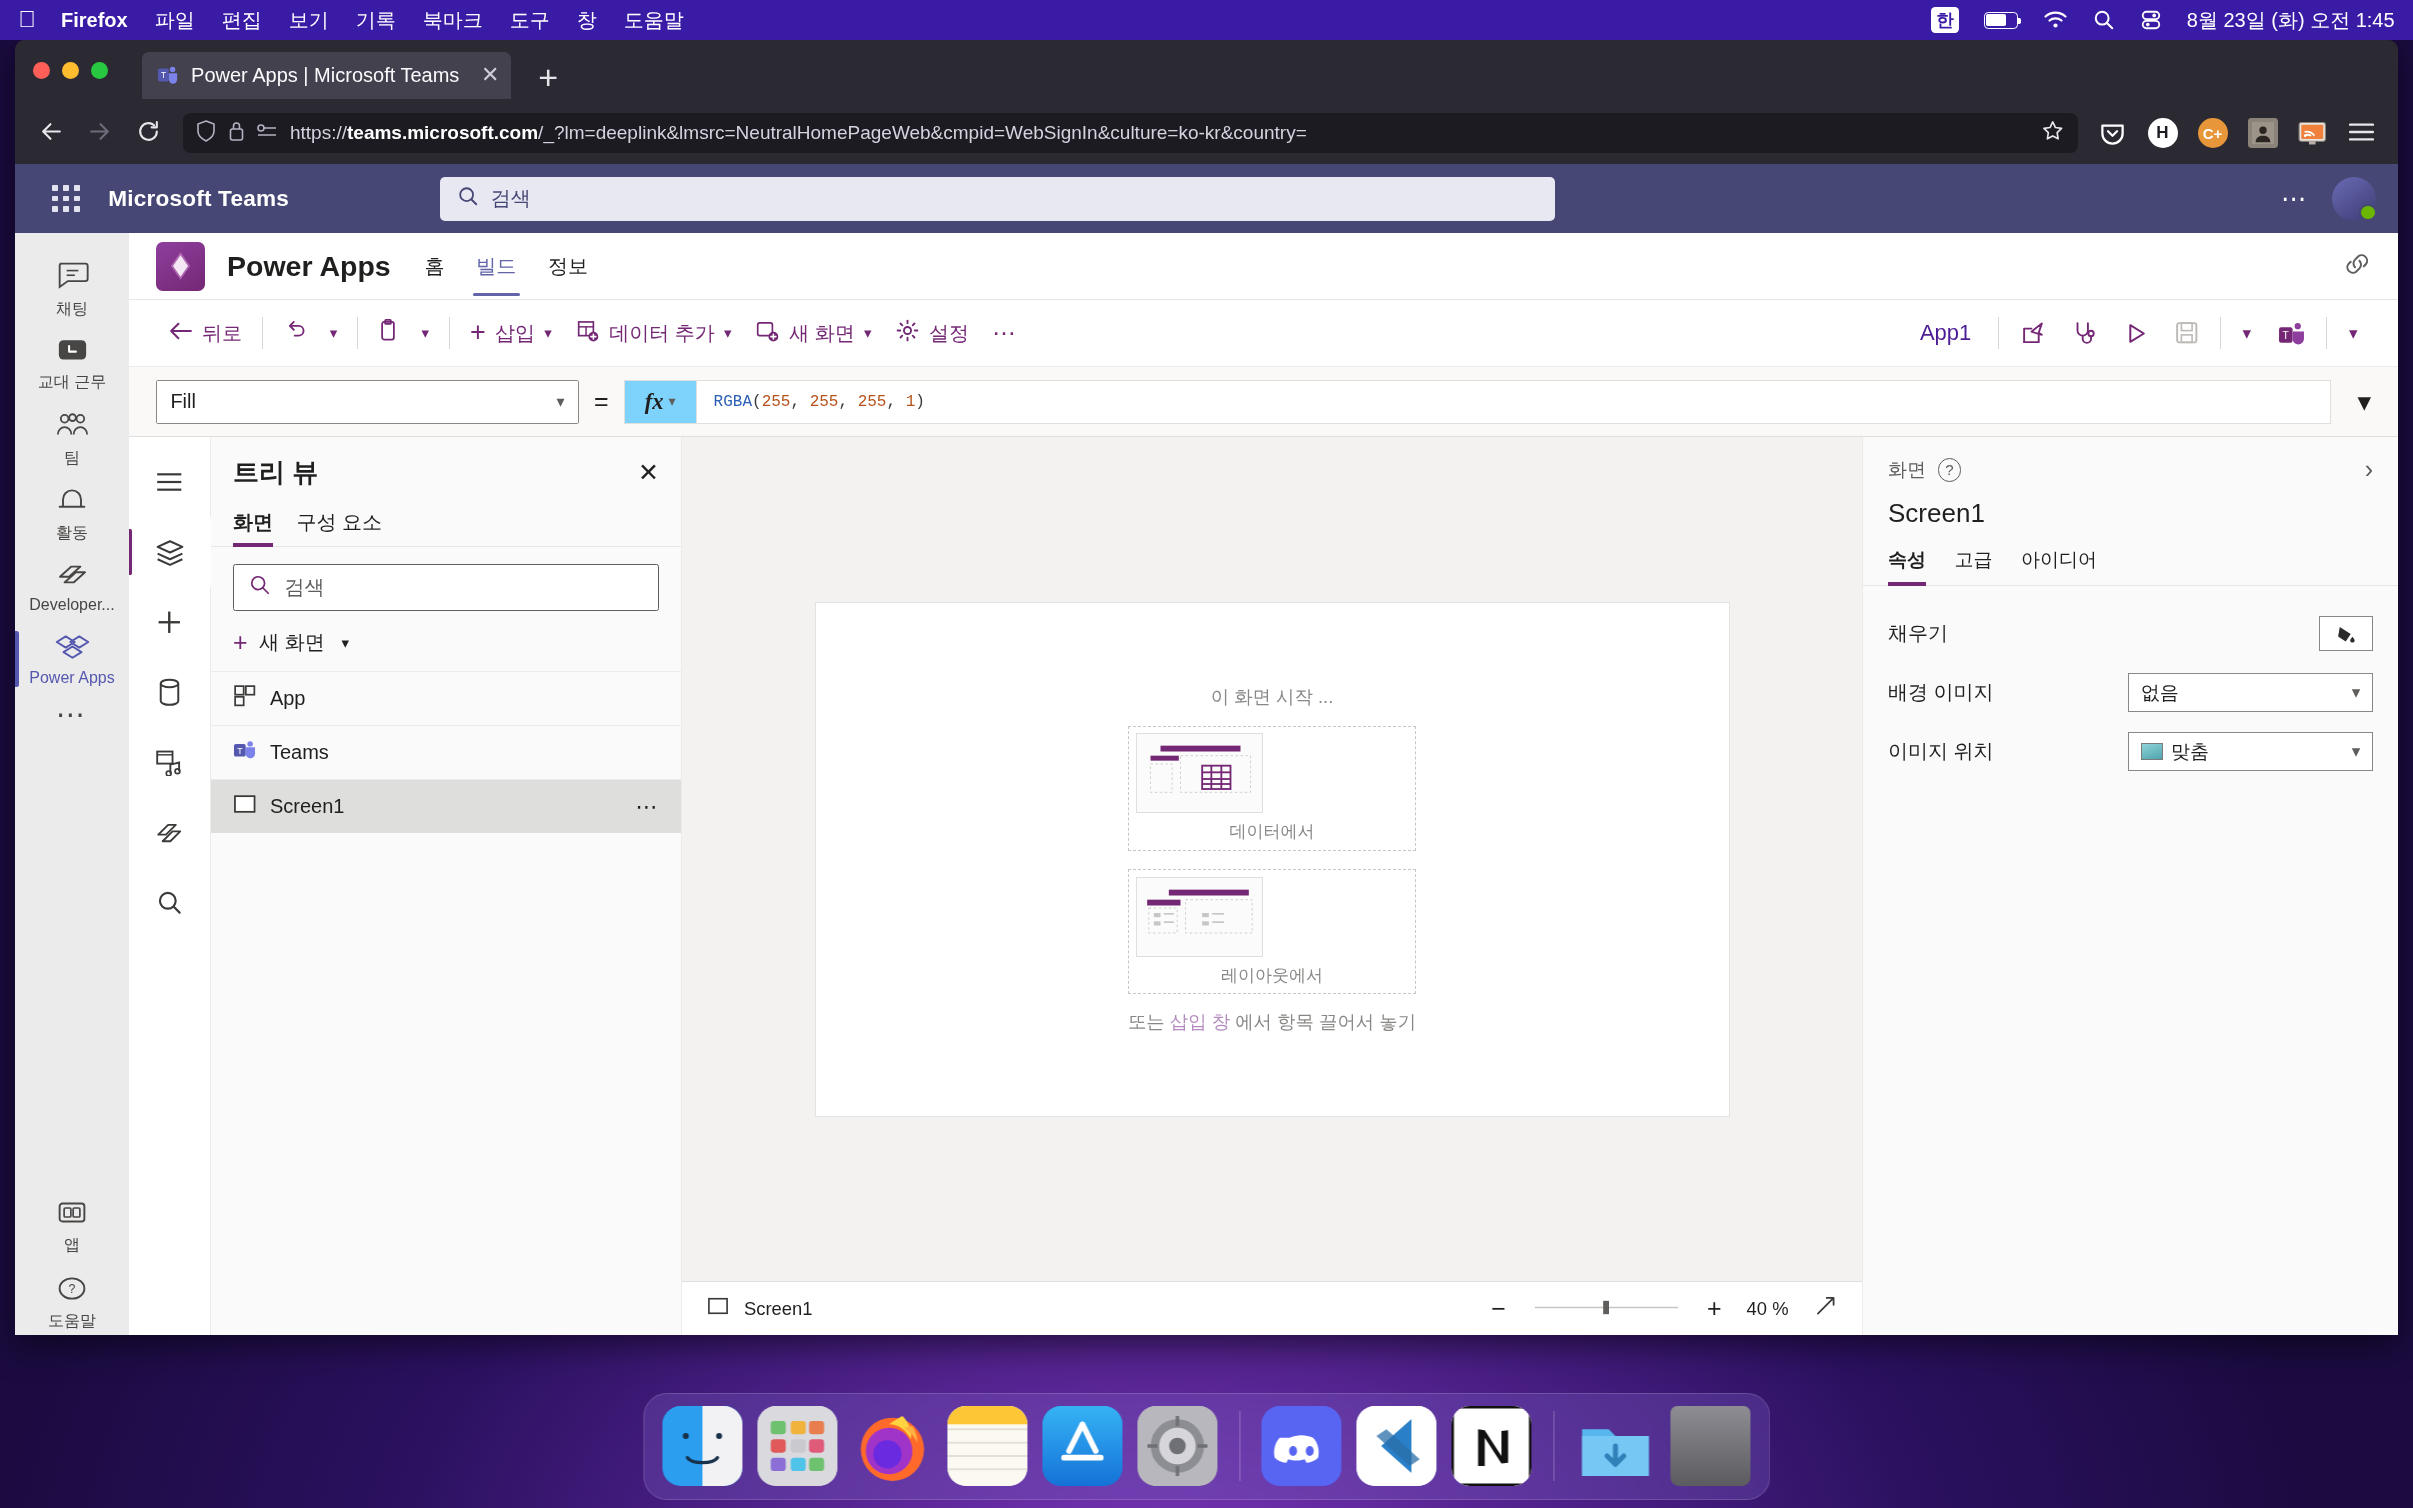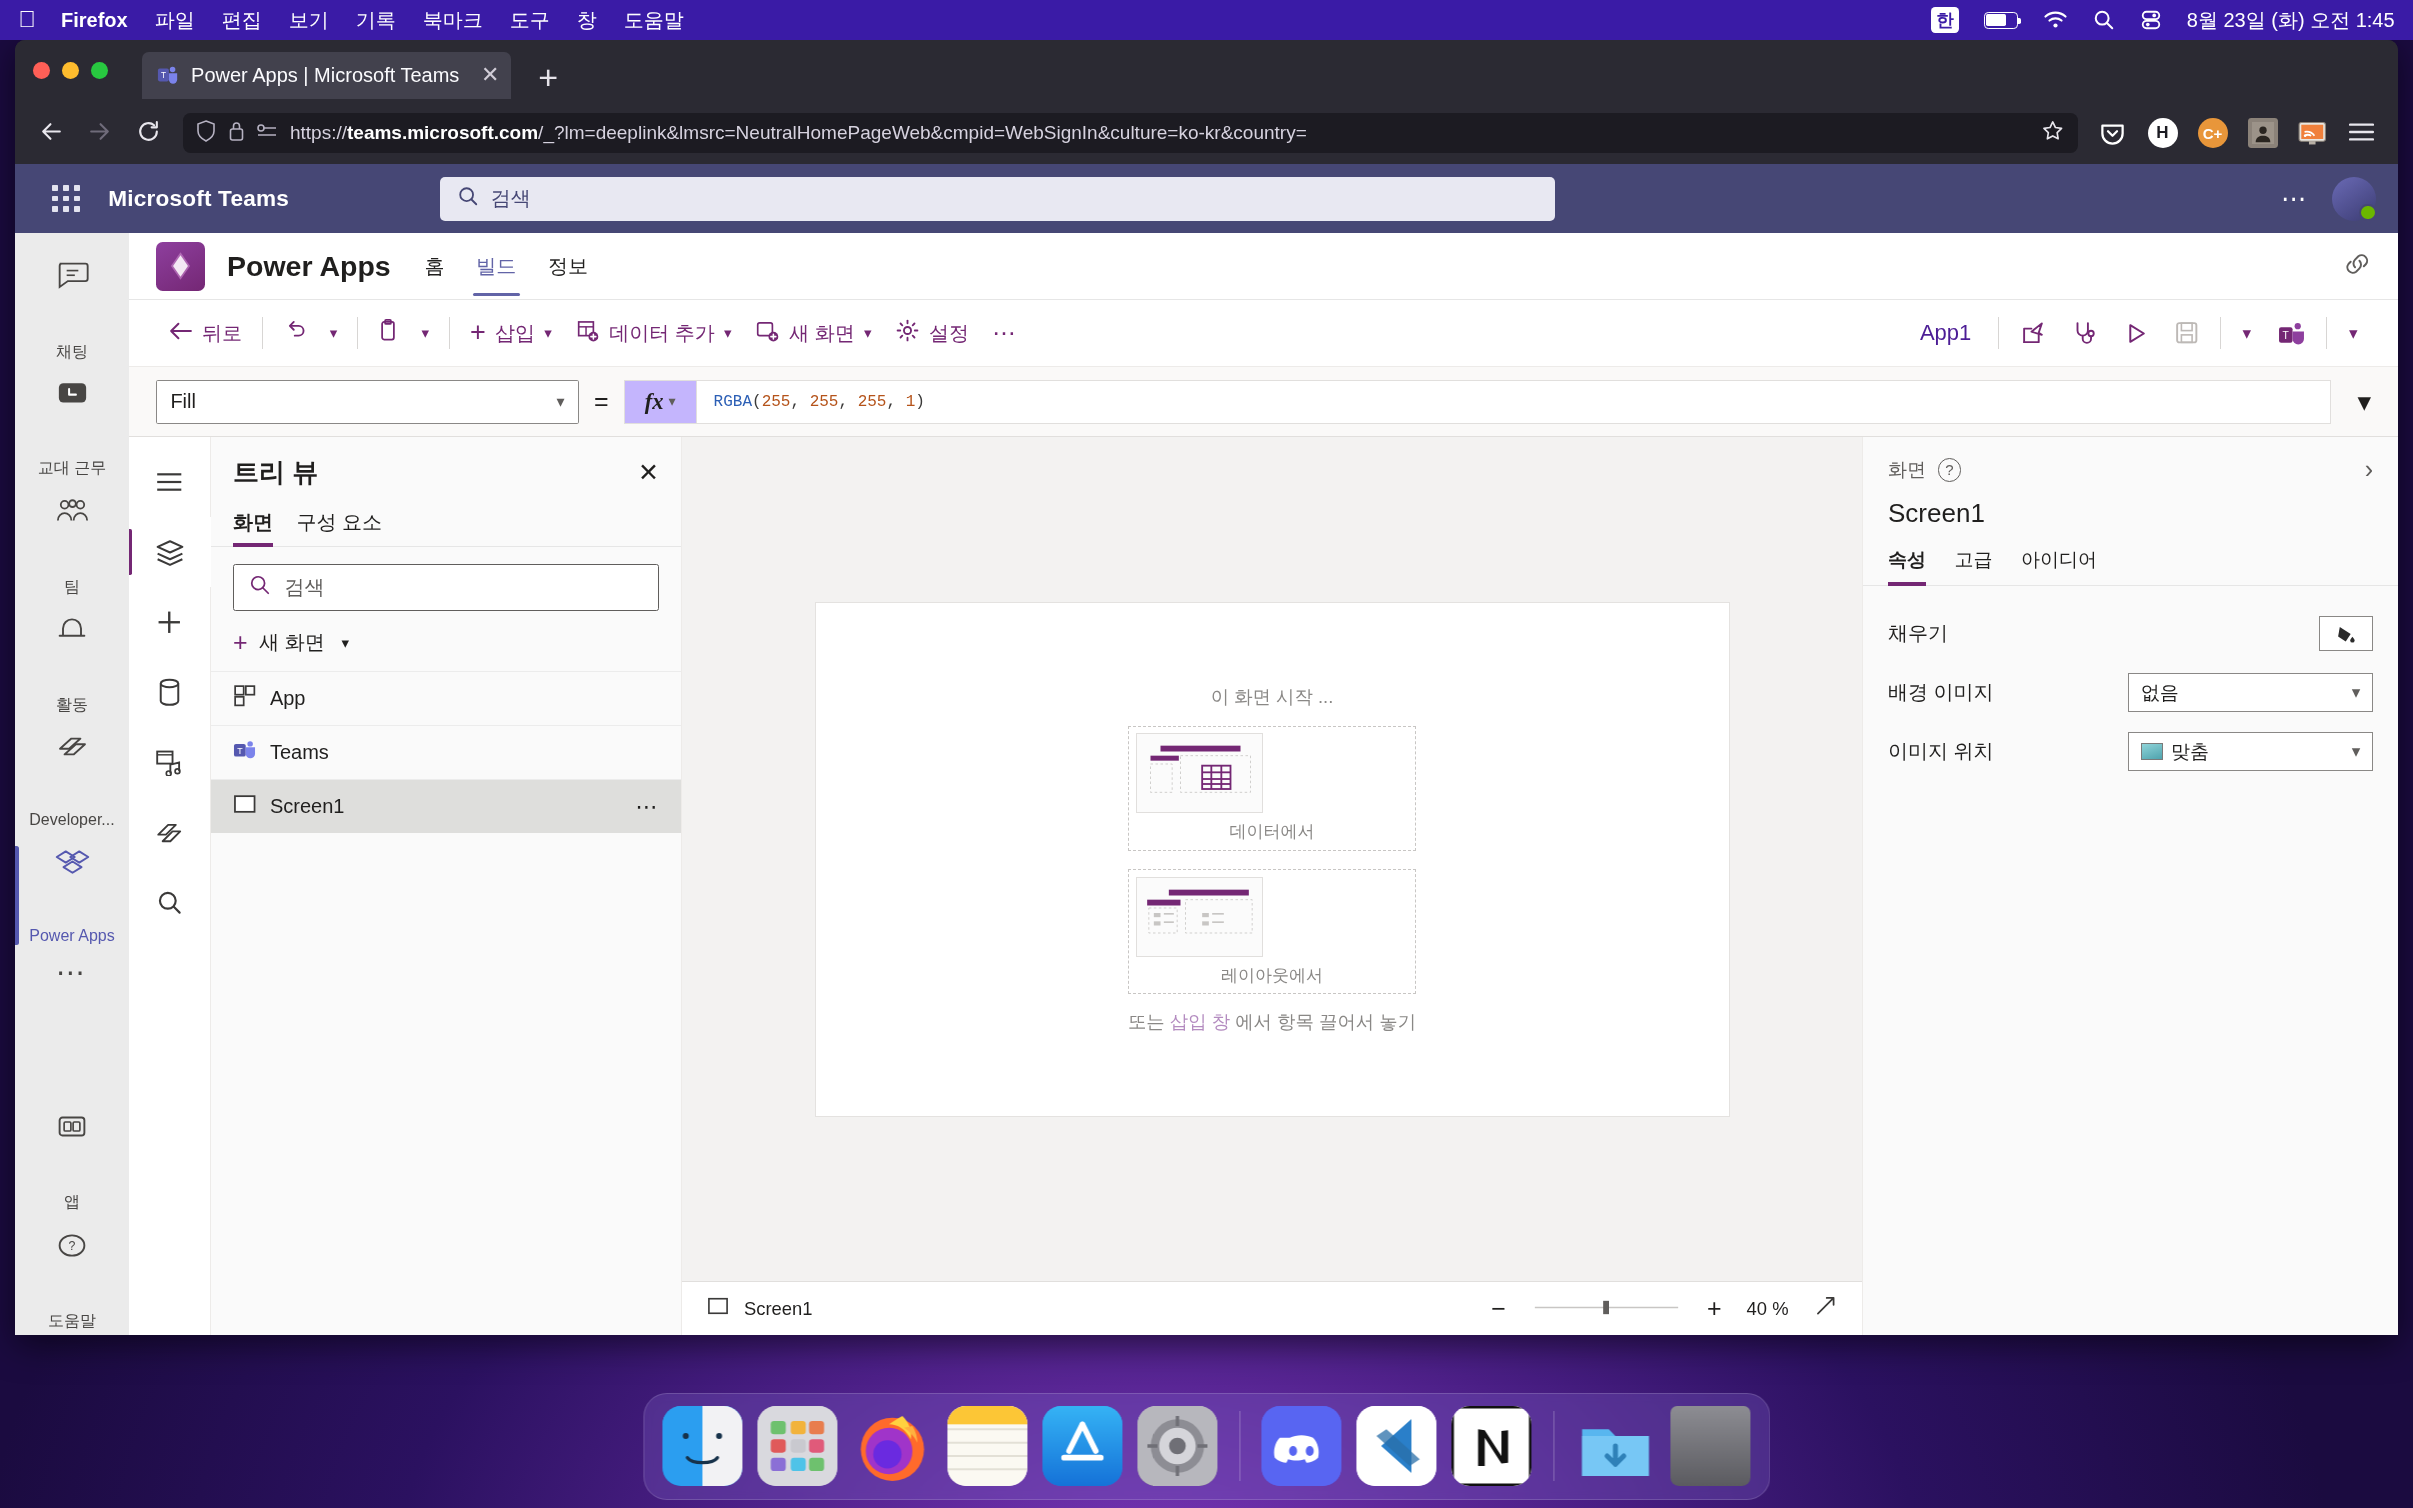--- a/index.html
+++ b/index.html
@@ -103,21 +103,21 @@
   .teams-top .right { margin-left:auto; display:flex; align-items:center; gap: 23.5px;}
   .avatar { width: 44px; height: 44px; border-radius:50%; background: linear-gradient(145deg,#6a6ab5,#3c3c73); position:relative;}
   .avatar::after{content:"";position:absolute;right:-0.8px;bottom:-0.8px;width:13.4px;height:13.4px;border-radius:50%;background:#6bb700;border:2.5px solid #464775;}
 
   
   .teams-body { display:flex; height: calc(100% - 69px); }
   .rail { width: 114px; background: #ebebeb; display:flex; flex-direction:column; align-items:center; padding-top: 18.4px; flex:none; position:relative;}
   .rail-item { width: 114px; padding: 10px 0 8.4px; display:flex; flex-direction:column; align-items:center; gap:5px; color:#484644; font-size:16px; position:relative; text-align:center;}
   .rail-item.active { color:#5558af; }
   .rail-item.active::before { content:""; position:absolute; left:0; top:8.4px; bottom:8.4px; width:4.2px; background:#5558af; border-radius:0 2.5px 2.5px 0;}
-  .rail-item .lbl { max-width: 107px; overflow:hidden; text-overflow:ellipsis; white-space:nowrap;margin-top:43px;}
+  .rail-item .lbl { max-width: 107px; overflow:hidden; text-overflow:ellipsis; white-space:nowrap;}
   .rail-spacer { flex:1; }
 
   .content { flex:1; background:#fff; display:flex; flex-direction:column; min-width:0;}
 
   
   .pa-header { height: 67px; display:flex; align-items:center; gap: 22px; padding: 0 27px; border-bottom:0.8px solid #e6e6e6;}
   .pa-logo { width: 49px; height: 49px; border-radius: 6.7px; background: linear-gradient(150deg,#8e3f9e,#742774); display:flex;align-items:center;justify-content:center;}
   .pa-name { font-size: 28.5px; font-weight: bold; color:#201f1e; }
   .pa-tabs { display:flex; gap: 25px; margin-left: 8.4px;}
   .pa-tab { font-size: 20px; color:#201f1e; padding: 6.7px 3.4px; position:relative;}
@@ -139,21 +139,21 @@
   .fx-bar { height: 70px; display:flex; align-items:center; gap: 15px; padding: 0 27px; background:#faf9f8; border-bottom:0.8px solid #e1dfdd;}
   .prop-select {
     width: 423px; height: 44px; background:#fff; border:0.8px solid #8a8886; border-radius:1.7px;
     display:flex; align-items:center; padding: 0 13.4px; font-size: 20px; color:#201f1e;
   }
   .prop-select .chev { margin-left:auto; font-size:16px; color:#605e5c;}
   .eq { font-size: 25px; color:#201f1e; font-weight: 500;}
   .fx-field {
     flex:1; height: 44px; background:#fff; border:0.8px solid #e1dfdd; display:flex; align-items:center; gap: 0;
   }
-  .fx-btn { width: 72px; height: 42px; background:#c4b5fd; display:flex; align-items:center; justify-content:center; gap:5px; border-right:0.8px solid #e1dfdd; flex:none;
+  .fx-btn { width: 72px; height: 42px; background:#7dd3fc; display:flex; align-items:center; justify-content:center; gap:5px; border-right:0.8px solid #e1dfdd; flex:none;
             font-style: italic; font-weight:bold; font-size: 22.6px; color:#201f1e; font-family:"Liberation Serif", serif;}
   .fx-btn .chev { font-style:normal; font-weight:normal; font-size:14.2px; color:#605e5c;}
   .fx-text { padding: 0 17px; font-family:"Liberation Mono","DejaVu Sans Mono",monospace; font-size: 16px; white-space:pre;}
   .fx-text .fn { color:#2c5fb5; }
   .fx-text .pn { color:#3b3a39; }
   .fx-text .num { color:#b5531a; }
   .fx-collapse { font-size: 27px; color:#201f1e; padding-left: 11.7px;}
 
   
   .studio { flex:1; display:flex; min-height:0; background:#faf9f8;}

